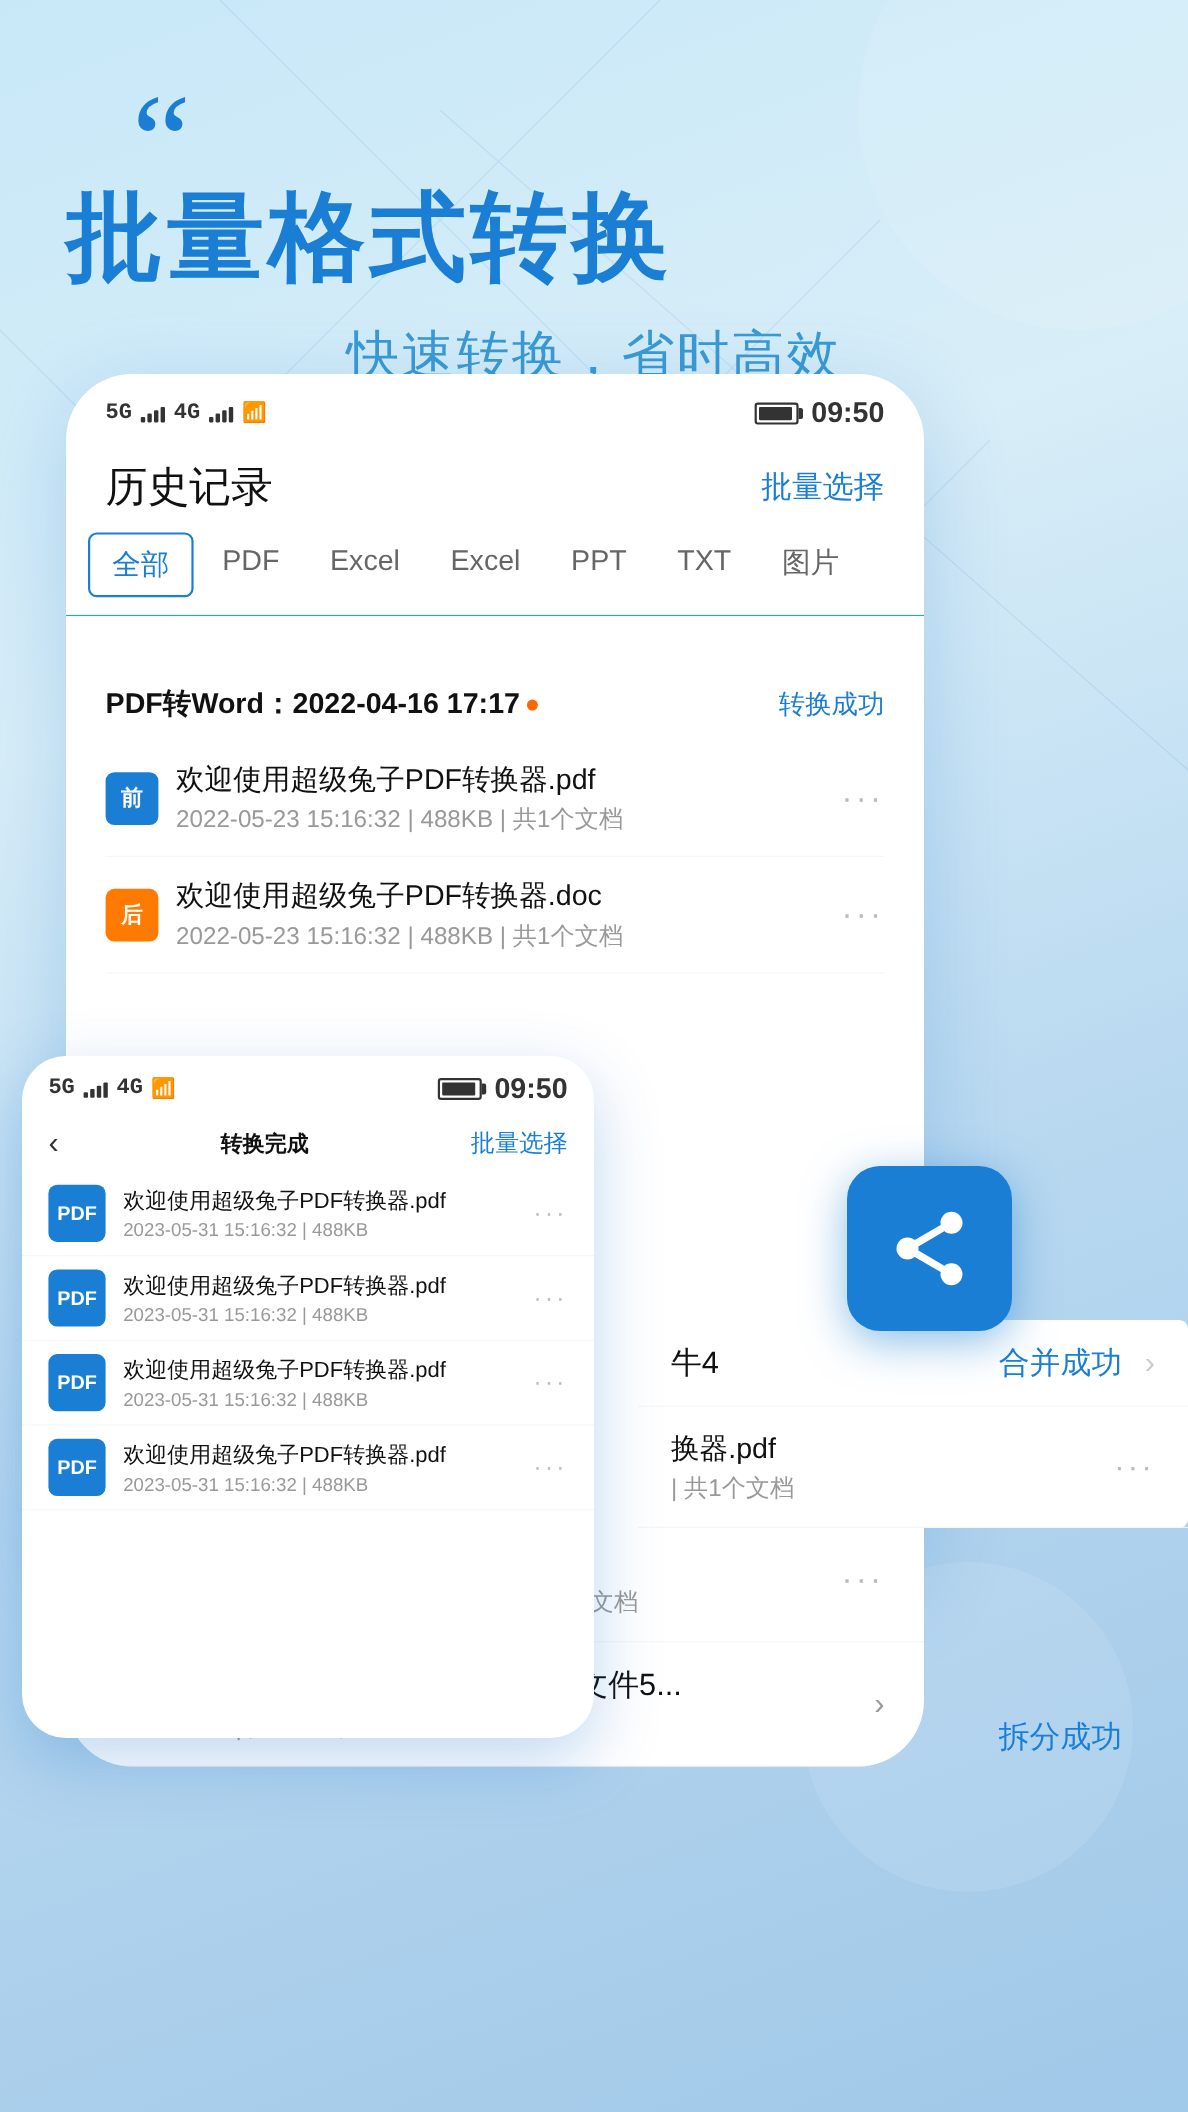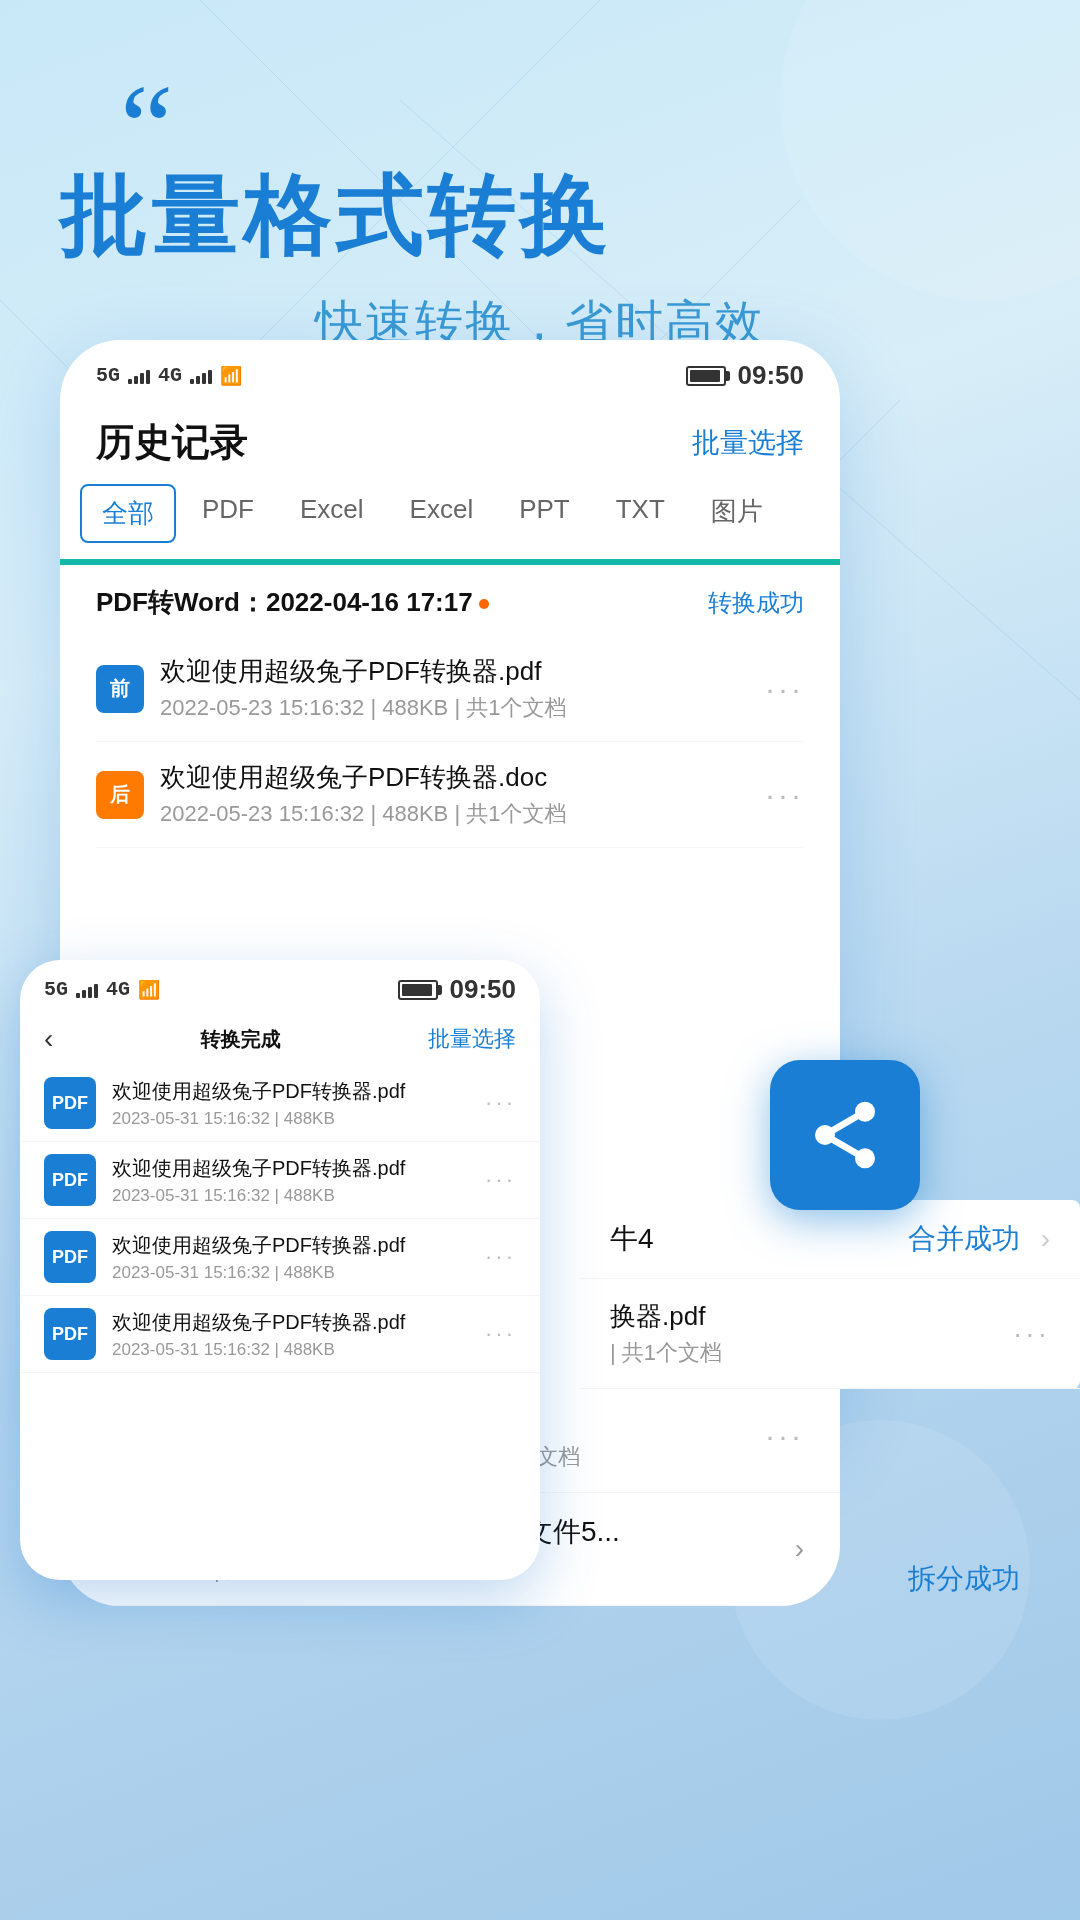--- a/index.html
+++ b/index.html
@@ -126,21 +126,21 @@
     .batch-select {
       color: #1a7fd4;
       font-size: 28px;
     }
 
     
     .tab-bar {
       display: flex;
       padding: 0 20px;
       gap: 6px;
-      border-bottom: 6px solid #14b8a6;
+      border-bottom: 1px solid #14b8a6;
       padding-bottom: 16px;
     }
     .tab-item {
       padding: 10px 20px;
       font-size: 26px;
       color: #666;
       border-radius: 8px;
       cursor: pointer;
     }
     .tab-item.active {
@@ -151,20 +151,21 @@
 
     
     .history-group {
       padding: 20px 36px 10px;
     }
     .history-date-header {
       display: flex;
       justify-content: space-between;
       align-items: center;
       margin-bottom: 16px;
+      margin-top: 42px;
     }
     .history-date-title {
       font-size: 26px;
       font-weight: 700;
       color: #111;
     }
     .history-status {
       font-size: 24px;
       color: #1a7fd4;
     }
@@ -398,21 +399,21 @@
     </div>
     <div class="status-right">
       <span class="battery-icon">
         <span class="battery-fill"></span>
       </span>
       <span>09:50</span>
     </div>
   </div>
 
   <div class="app-header">
-    <span style="font-size:38px;font-weight:700;color:#111;">历史记录</span>
+    <span style="font-size:38px;font-weight:400;color:#111;">历史记录</span>
     <span class="batch-select">批量选择</span>
   </div>
 
   <div class="tab-bar">
     <div class="tab-item active">全部</div>
     <div class="tab-item">PDF</div>
     <div class="tab-item">Excel</div>
     <div class="tab-item">Excel</div>
     <div class="tab-item">PPT</div>
     <div class="tab-item">TXT</div>

